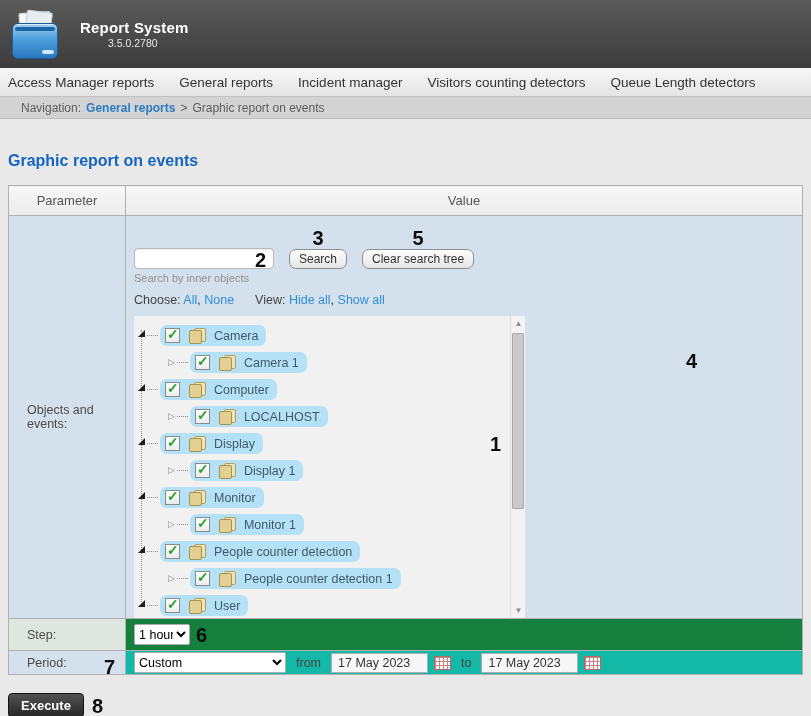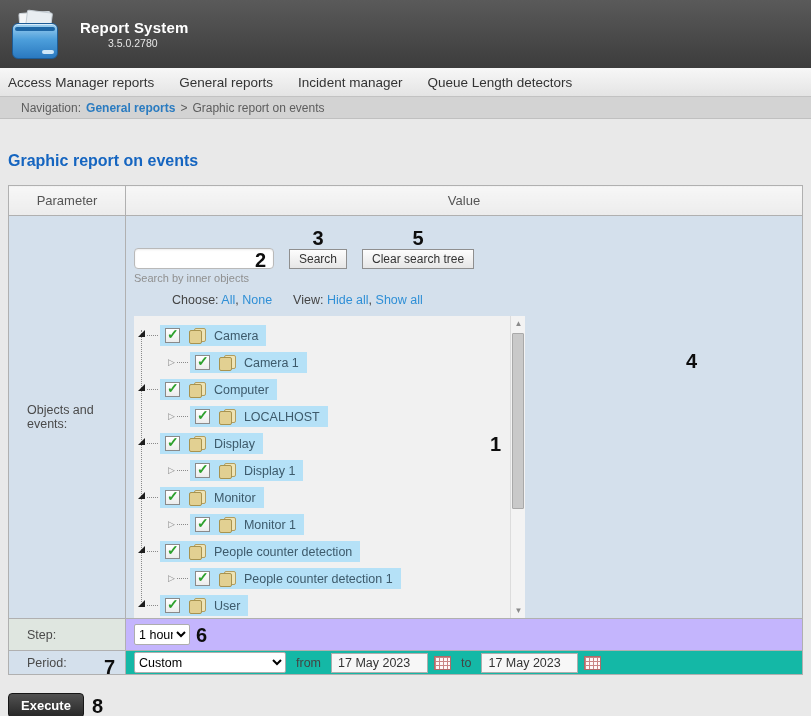--- a/index.html
+++ b/index.html
@@ -34,53 +34,53 @@
   .param-table th { height:30px; background:linear-gradient(#f7f7f7,#ececec); font-weight:normal; color:#555; font-size:13px; }
   th.col-param { width:117px; }
   td.cell-label { background:#d4e0ec; color:#4a4a4a; padding-left:18px; position:relative; }
   td.cell-objects-value { background:#d4e0ec; height:396px; position:relative; padding:12px 0 0 8px; vertical-align:top; }
 
   
   .search-controls { display:flex; align-items:flex-end; gap:15px; }
   .search-box-wrap { position:relative; }
   .search-input { width:140px; height:21px; border:1px solid #b9b9b9; border-radius:4px; background:#fff; padding:0 22px 0 6px; font-size:12px; box-shadow:inset 0 1px 2px rgba(0,0,0,.08); }
   .btn-stack { display:flex; flex-direction:column; align-items:center; gap:1px; }
-  .gray-btn { height:20px; padding:0 9px; font-size:12px; color:#333; background:linear-gradient(#fdfdfd,#e6e6e6); border:1px solid #8f8f8f; border-radius:0; cursor:pointer; font-family:"Liberation Sans",sans-serif; }
+  .gray-btn { height:20px; padding:0 9px; font-size:12px; color:#333; background:linear-gradient(#fdfdfd,#e6e6e6); border:1px solid #8f8f8f; border-radius:7px; cursor:pointer; font-family:"Liberation Sans",sans-serif; }
   .search-hint { font-size:11px; color:#909090; margin-top:3px; }
 
-  .choose-line { margin-top:9px; font-size:12.5px; color:#444;margin-left:38px; }
+  .choose-line { margin-top:9px; font-size:12.5px; color:#444; }
   .choose-line .lnk { color:#2f8fd6; cursor:pointer; }
   .choose-line .sp { display:inline-block; width:14px; }
 
   
   .tree-panel { margin-top:9px; width:391px; height:302px; background:#f1f1f1; position:relative; overflow:hidden; }
   .tree-inner { position:absolute; top:6px; left:4px; right:16px; bottom:0; }
   .tree-inner::before { content:""; position:absolute; left:3px; top:8px; bottom:16px; border-left:1px dotted #8a8a8a; }
   .tree-row { height:27px; display:flex; align-items:center; position:relative; }
   .tree-row.child { padding-left:30px; }
   .exp-open { width:0; height:0; border-left:7px solid transparent; border-bottom:7px solid #1d1d1d; margin-top:-4px; }
   .exp-closed { font-size:9px; color:#8a8a8a; line-height:1; }
   .dots { width:11px; border-top:1px dotted #8a8a8a; margin:0 2px; }
-  .node { display:flex; align-items:center; background:#b5e1f7; padding:3px 8px 3px 5px; gap:8px; }
+  .node { display:flex; align-items:center; background:#b5e1f7; padding:3px 8px 3px 5px; gap:8px;border-radius:7px; }
   .checkbox { width:15px; height:15px; background:linear-gradient(#fff,#ececec); border:1px solid #8a8a8a; position:relative; cursor:pointer; }
   .checkbox::after { content:"✓"; position:absolute; left:1px; top:-3px; font-size:14px; font-weight:bold; color:#2ea12e; }
   .folder-icon { width:18px; height:15px; position:relative; }
   .folder-icon::before { content:""; position:absolute; left:6px; top:0; width:10px; height:12px; background:#efe4b5; border:1px solid #b19d60; border-radius:2px; }
   .folder-icon::after { content:""; position:absolute; left:1px; top:2px; width:11px; height:12px; background:#e2d092; border:1px solid #a8934f; border-radius:2px; }
   .node-label { font-size:12.5px; color:#3d5a6b; }
 
   
   .vscroll { position:absolute; top:0; right:0; width:15px; height:100%; background:#f3f3f3; border-left:1px solid #dcdcdc; }
   .vscroll .arr { position:absolute; left:0; width:15px; height:15px; font-size:8px; color:#8a8a8a; text-align:center; line-height:15px; cursor:pointer; }
   .vscroll .arr.up { top:0; }
   .vscroll .arr.down { bottom:0; }
   .vscroll .thumb { position:absolute; left:1px; top:17px; width:12px; height:176px; background:#c9c9c9; border:1px solid #a9a9a9; border-radius:1px; cursor:pointer; }
 
   
-  td.row-step { background:#c4b5fd; height:32px; padding-left:8px; }
+  td.row-step { background:#15803d; height:32px; padding-left:8px; }
   td.row-step-label { background:#dfe6e0; }
   td.row-period { background:#14b8a6; height:24px; padding-left:8px; }
   .inline-flex { display:flex; align-items:center; gap:6px; }
   select { height:21px; font-size:12.5px; font-family:"Liberation Sans",sans-serif; border:1px solid #adadad; background:#fff; border-radius:2px; }
   .step-select { width:56px; }
   .period-select { width:152px; }
   .date-input { width:97px; height:20px; border:1px solid #adadad; background:#f7f7f7; font-size:12.5px; padding:0 6px; color:#333; }
   .from-to { font-size:12.5px; color:#444; margin:0 4px; }
   .calendar-icon { width:17px; height:14px; border:1px solid #b06a6a; background-color:#fdf7f7;
     background-image:repeating-linear-gradient(to right,#c98484 0 1px,transparent 1px 4px),
@@ -112,20 +112,21 @@
   <div class="app-title-block">
     <div class="app-title">Report System</div>
     <div class="app-version">3.5.0.2780</div>
   </div>
 </div>
 
 <div class="nav-bar">
     <span class="nav-item">Access Manager reports</span>
     <span class="nav-item">General reports</span>
     <span class="nav-item">Incident manager</span>
+    <span class="nav-item">Visitors counting detectors</span>
     <span class="nav-item">Queue Length detectors</span>
   </div>
 
 <div class="breadcrumb">
   <span>Navigation:</span>
   <span class="bc-link">General reports</span>
   <span>&gt;</span>
   <span>Graphic report on events</span>
 </div>
 

